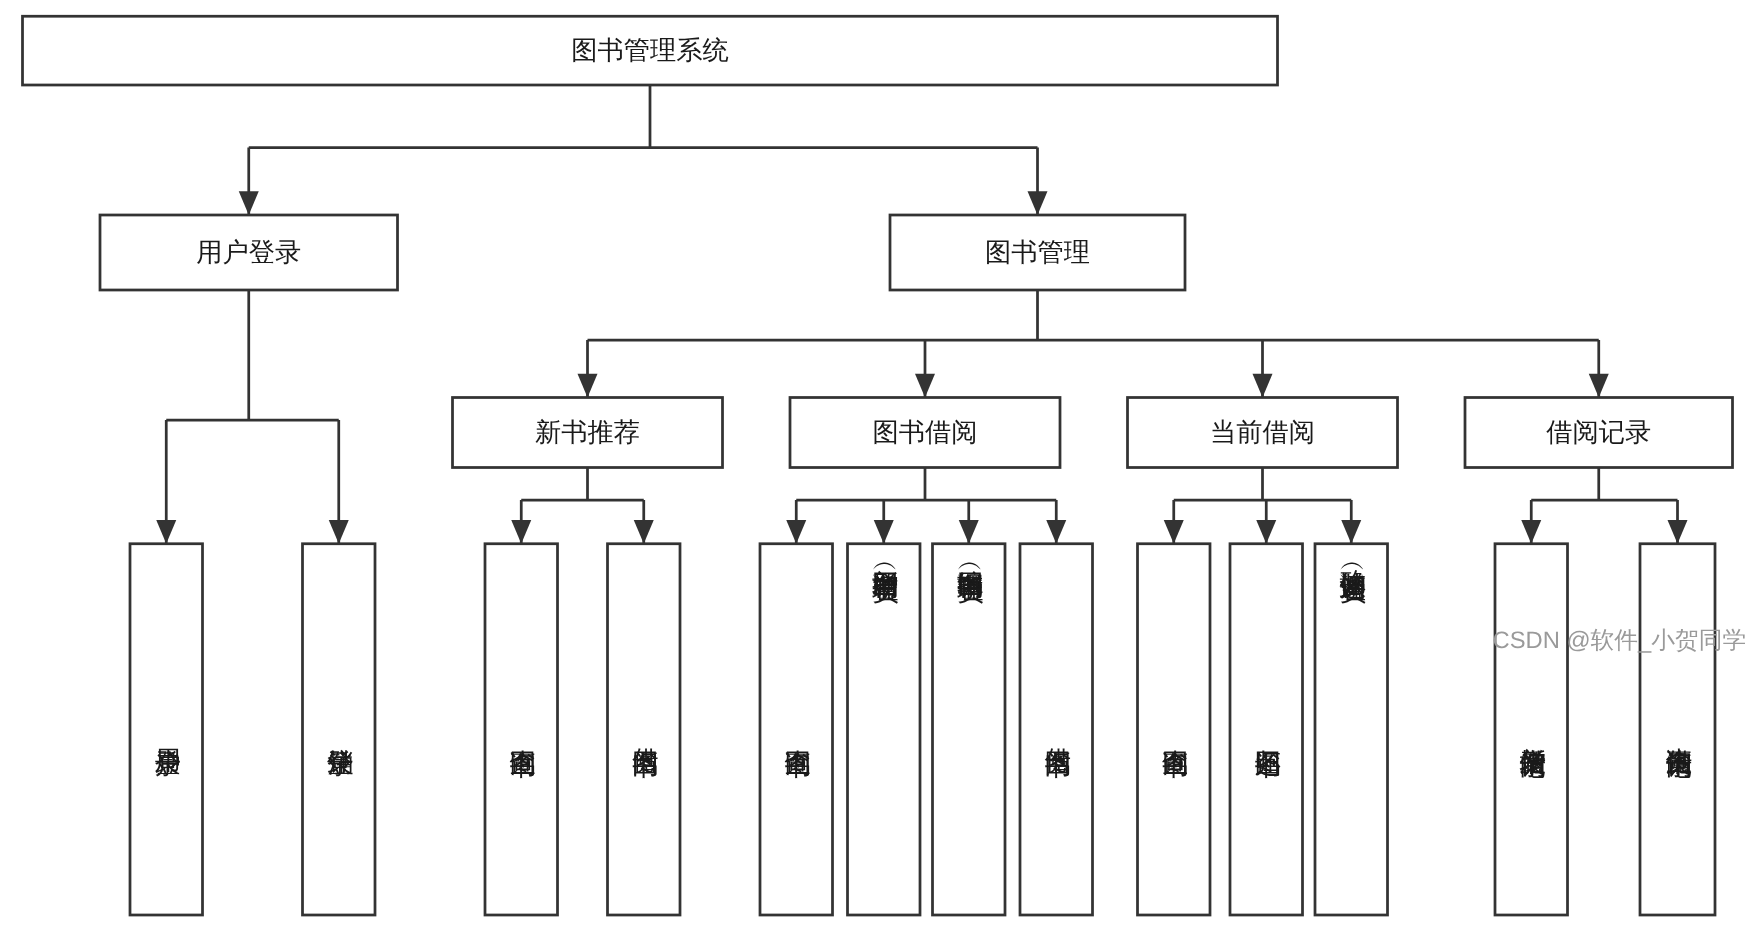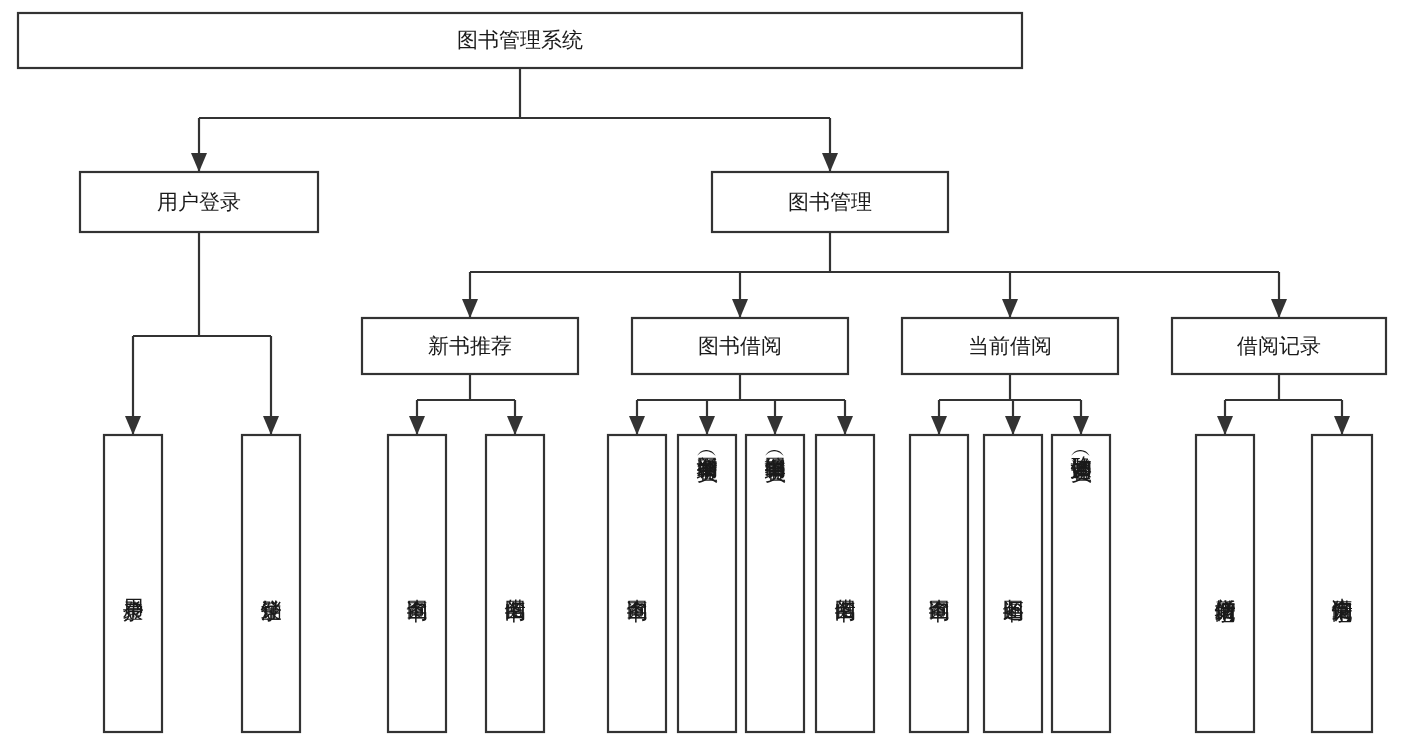--- a/index.html
+++ b/index.html
@@ -207,13 +207,14 @@
       <div class="vlabel-wrap align-top" style="left: 1052px; top: 435px; width: 58px; height: 297px;">
         <span class="node-label-v" style="padding-top: 4px;">确认归还（管理员）</span>
       </div>
       <div class="vlabel-wrap align-middle" style="left: 1196px; top: 435px; width: 58px; height: 297px;">
         <span class="node-label-v">新增借阅记录</span>
       </div>
       <div class="vlabel-wrap align-middle" style="left: 1312px; top: 435px; width: 60px; height: 297px;">
         <span class="node-label-v">查询借阅记录</span>
       </div>
     </div>
+  <div class="watermark">CSDN @软件_小贺同学</div>
 </div>
 
 </body></html>

